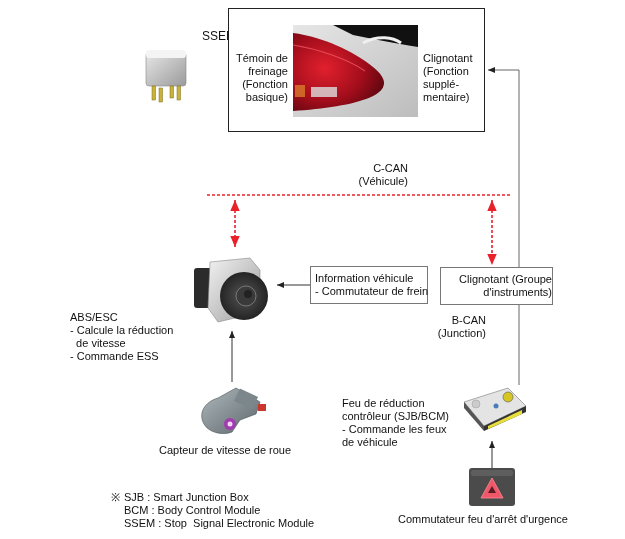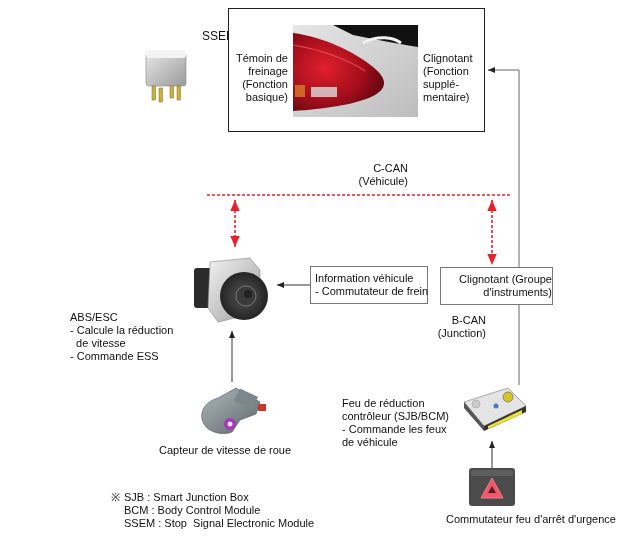--- a/index.html
+++ b/index.html
@@ -156,18 +156,18 @@
   <circle cx="16" cy="20" r="4" fill="#ccc" stroke="#999" stroke-width="0.5"></circle>
   <circle cx="36" cy="22" r="2.5" fill="#4a7cb8"></circle>
 </svg>
 
 <svg class="abs" style="left:469px; top:468px;" width="46" height="38">
   <rect x="0" y="0" width="46" height="38" rx="3" fill="#4b4b4b"></rect>
   <rect x="2" y="2" width="42" height="6" rx="2" fill="#5e5e5e"></rect>
   <path d="M23,10 L34,30 L12,30 Z" fill="#f05768" stroke="#ff8a96" stroke-width="0.8"></path>
   <path d="M23,18 L27,25 L19,25 Z" fill="#5a1c22"></path>
 </svg>
-<div class="txt" style="left:398px; top:513px;margin-left:48px;">Commutateur feu d'arrêt d'urgence</div>
+<div class="txt" style="left:398px; top:513px;">Commutateur feu d'arrêt d'urgence</div>
 
 <div class="txt" style="left:111px; top:491px;">※</div>
 <div class="txt" style="left:124px; top:491px;"><span>SJB : Smart Junction Box</span>
 <span>BCM : Body Control Module</span>
 <span>SSEM : Stop  Signal Electronic Module</span></div>
 
 </body></html>

